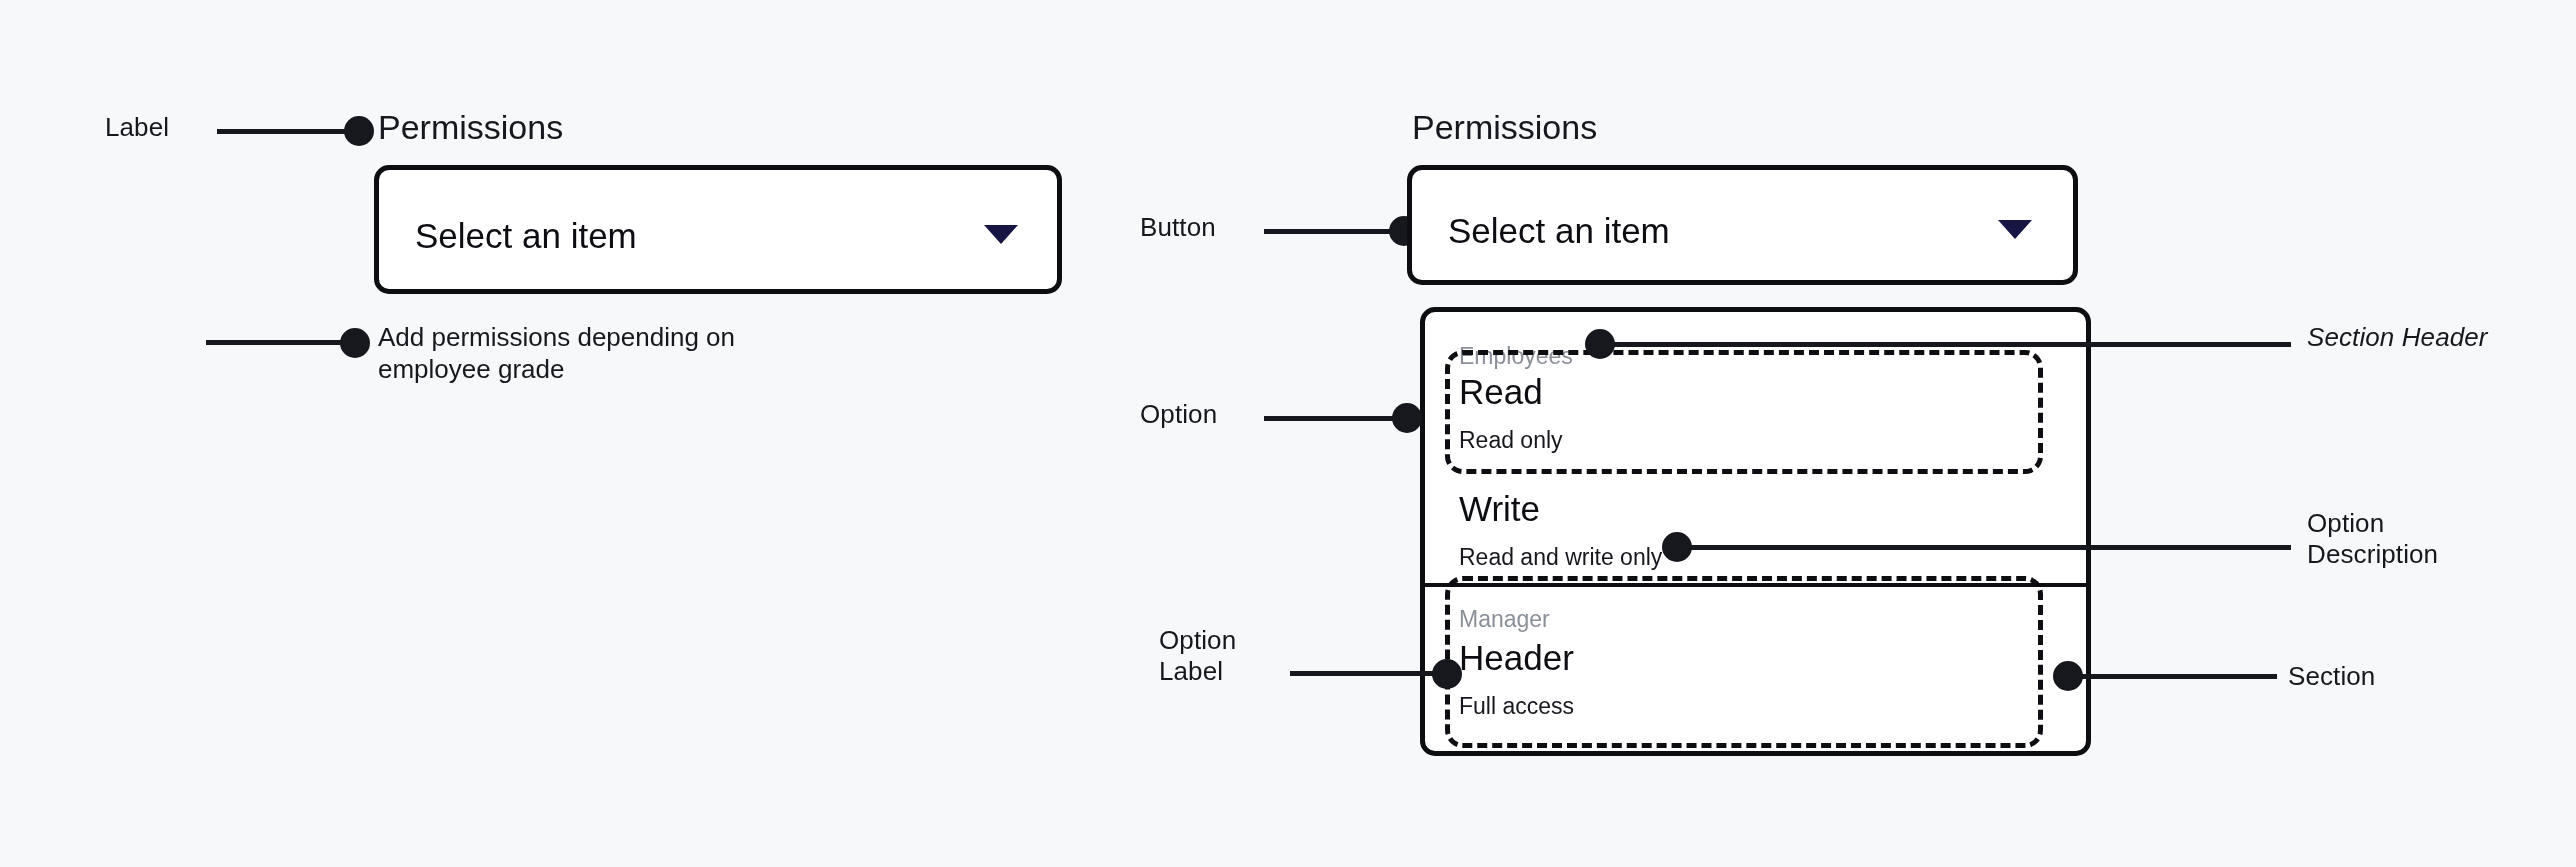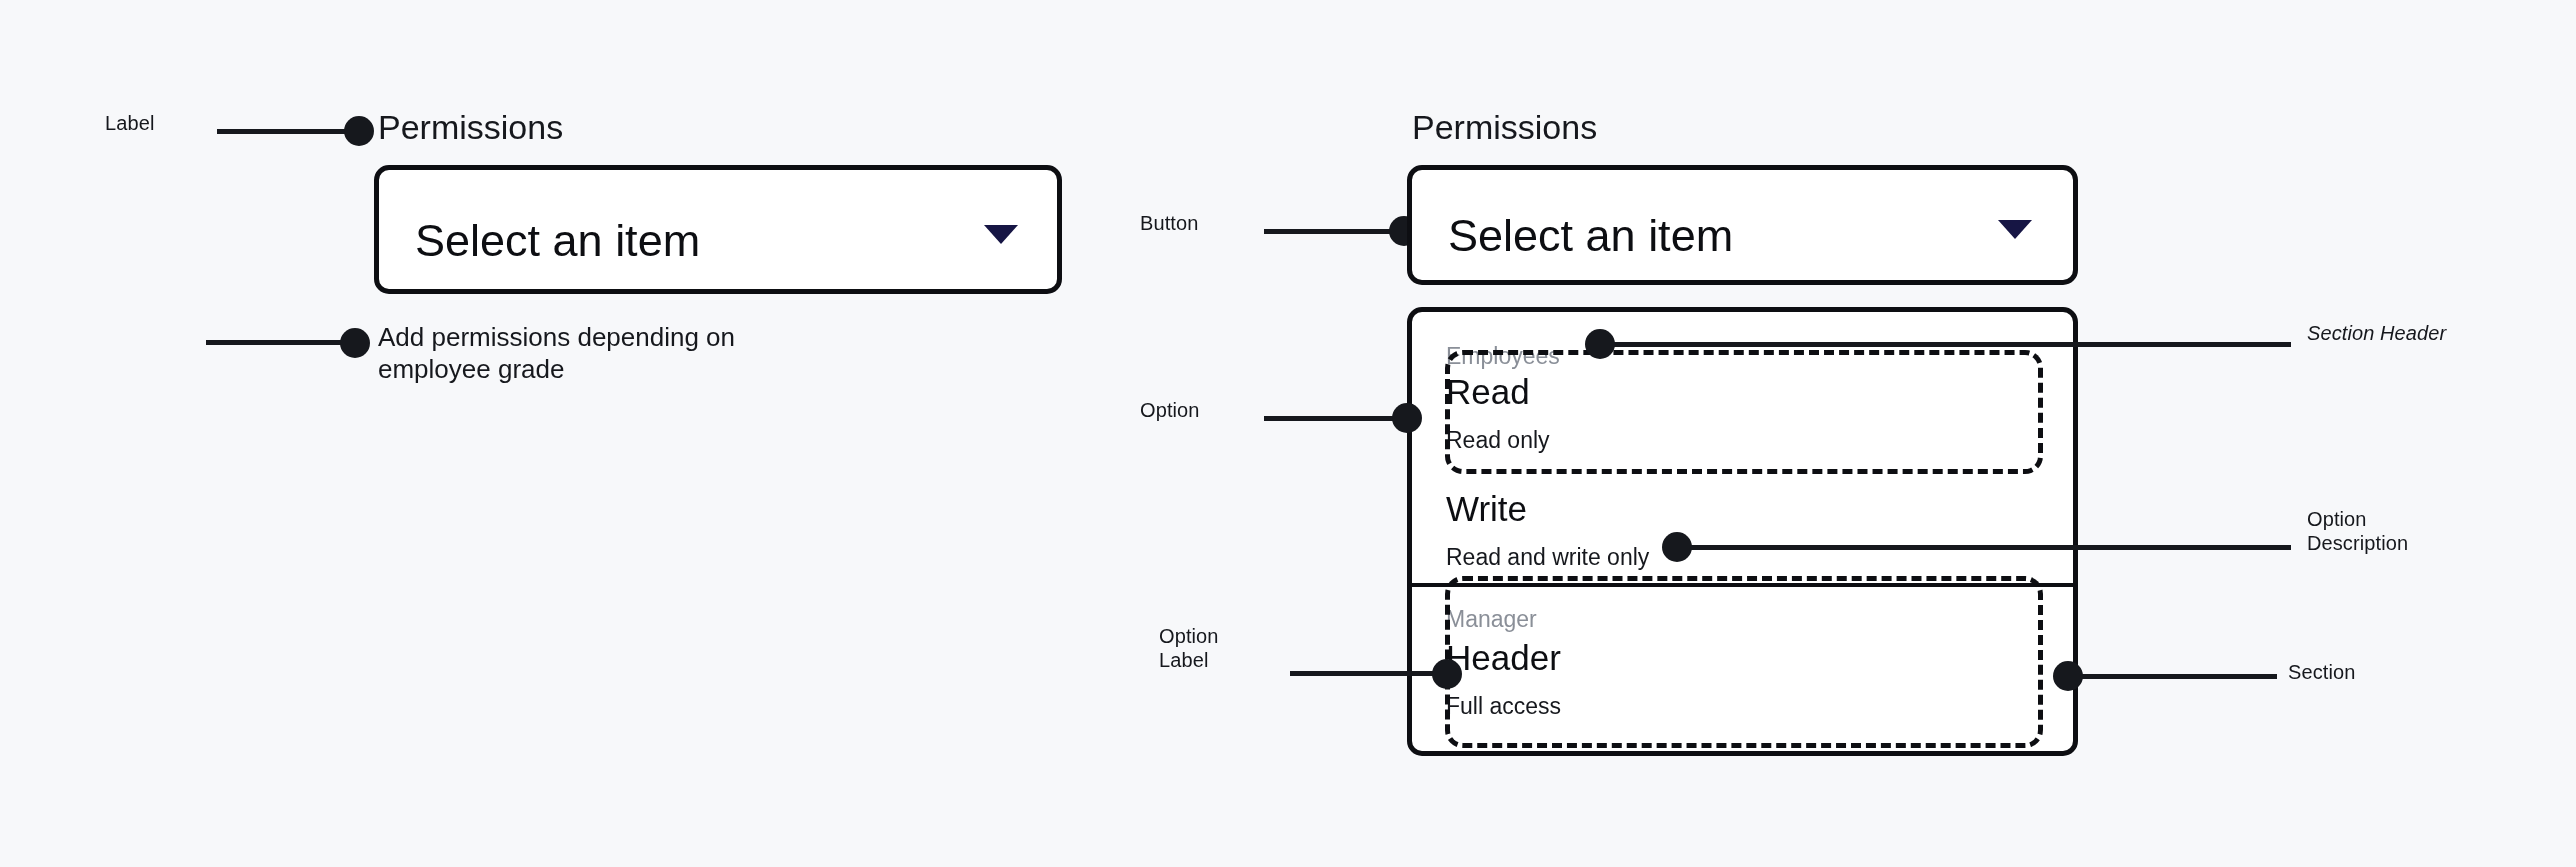--- a/index.html
+++ b/index.html
@@ -21,21 +21,21 @@
     position: absolute;
     left: 0;
     top: 0;
     width: 2576px;
     height: 867px;
   }
 
   
   .anno-text {
     position: absolute;
-    font-size: 20px;
+    font-size: 26px;
     line-height: 1.18;
     color: #16181d;
     font-family: "Liberation Sans", sans-serif;
     white-space: pre-line;
     letter-spacing: 0.1px;
   }
 
   
   .leader {
     position: absolute;
@@ -70,41 +70,42 @@
     box-sizing: border-box;
     background: #ffffff;
     border: 5.2px solid #0d0e12;
     border-radius: 15px;
     display: flex;
     align-items: center;
   }
   .select-value {
     position: absolute;
     left: 36px;
-    font-size: 45px;
+    font-size: 35px;
     color: #0d0e12;
     line-height: 1;
   }
   .caret {
     position: absolute;
     width: 0;
     height: 0;
     border-left: 17px solid transparent;
     border-right: 17px solid transparent;
     border-top: 19.4px solid #161544;
   }
 
   
   .listbox {
     position: absolute;
     box-sizing: border-box;
     background: #ffffff;
     border: 5.2px solid #0d0e12;
     border-radius: 15px;
     overflow: hidden;
+    margin-left: 13px;
   }
   .section {
     position: relative;
     box-sizing: border-box;
   }
   .section + .section {
     border-top: 4.5px solid #0d0e12;
   }
   .section-header {
     position: absolute;

